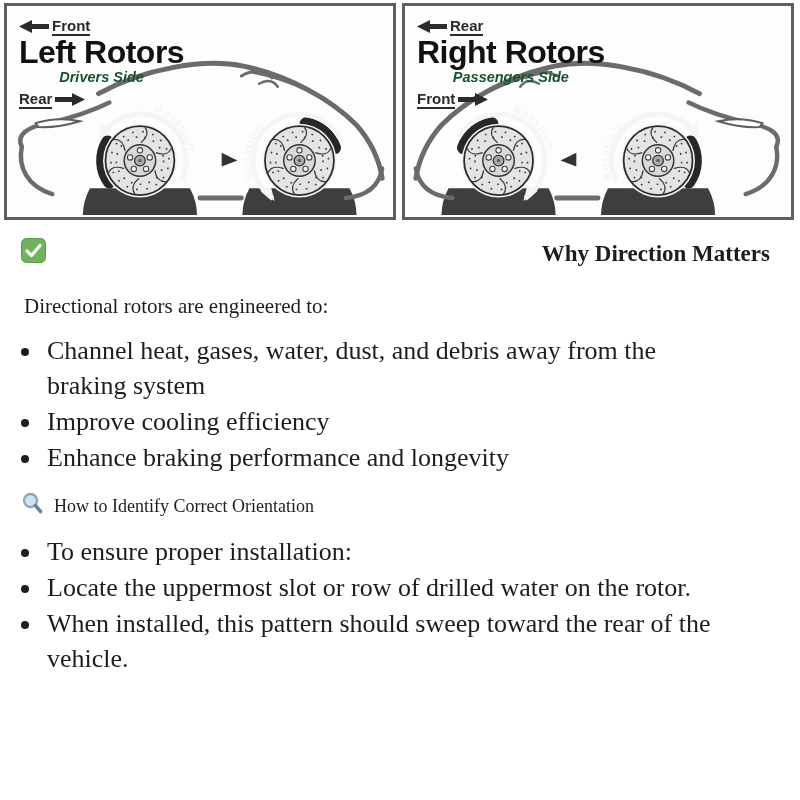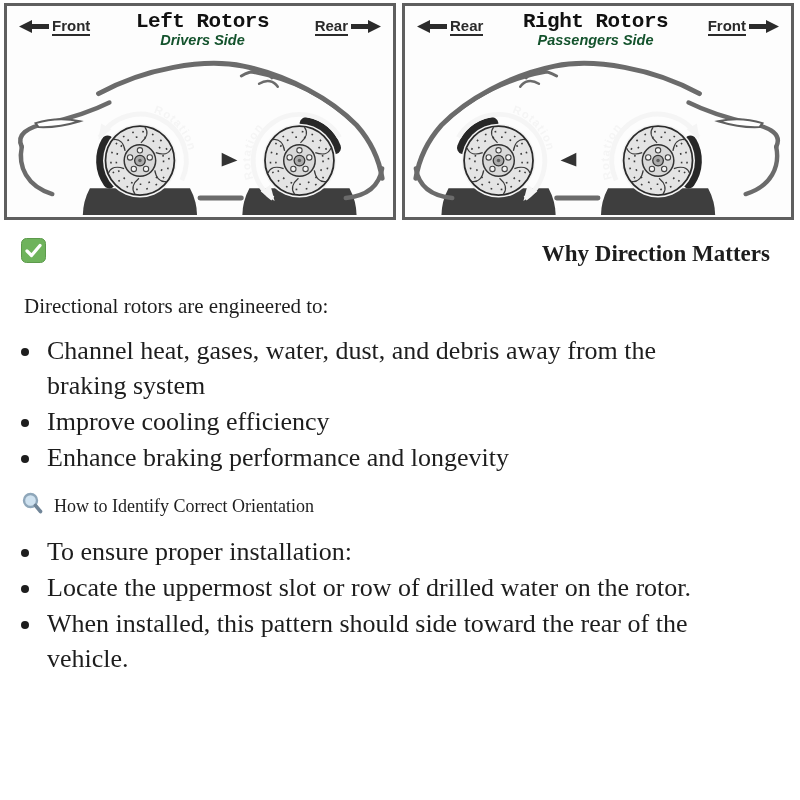--- a/index.html
+++ b/index.html
@@ -3,26 +3,26 @@
 <meta charset="utf-8">
 <style>
   html,body{margin:0;padding:0;}
   body{
     width:800px;height:800px;background:#ffffff;overflow:hidden;
     font-family:"Liberation Serif",serif;color:#1d1d1d;
   }
   
   .diagram{display:flex;gap:6px;margin:3px 6px 0 4px;height:217px;}
   .panel{flex:1;border:3px solid #5f5f5f;background:#fdfdfd;position:relative;overflow:hidden;}
-  .panel-header{position:absolute;top:5px;left:0;right:0;display:flex;justify-content:space-between;align-items:flex-start;padding:0 12px;z-index:3;}
+  .panel-header{position:absolute;top:5px;left:0;right:0;display:flex;justify-content:space-between;align-items:flex-start;padding:0 12px;z-index:3;flex-direction:column;}
   .dir-label{display:inline-flex;align-items:center;gap:3px;margin-top:6px;font-family:"Liberation Sans",sans-serif;font-weight:bold;font-size:15px;color:#2b2b2b;}
   .dir-label .txt{border-bottom:2.5px solid #2b2b2b;padding-bottom:0;}
   .dir-arrow{display:inline-block;}
   .panel-titlebox{text-align:center;font-family:"Liberation Sans",sans-serif;line-height:1.02;margin-top:0;}
-  .panel-title{font-size:21px;font-weight:bold;letter-spacing:-.5px;color:#111;font-family:Liberation Mono, monospace;}
+  .panel-title{font-size:32px;font-weight:bold;letter-spacing:-.5px;color:#111;}
   .panel-sub{font-size:14.5px;font-weight:bold;font-style:italic;color:#14532d;margin-top:1px;}
   .car-svg{position:absolute;left:0;bottom:2px;width:100%;height:160px;z-index:1;}
   .rot-text{font-family:"Liberation Sans",sans-serif;font-size:11.5px;font-weight:bold;fill:#f5f5f5;letter-spacing:1.2px;}
   
   article{padding:0 30px 0 24px;}
   .intro{margin:12px 0 0 0;font-size:21px;line-height:36px;max-width:735px;}
   .h-why{display:flex;align-items:center;gap:11px;margin:18px 0 0 -3px;font-size:23px;font-weight:bold;justify-content:space-between;}
   .h-how{display:flex;align-items:center;gap:9px;margin:17px 0 0 -3px;font-size:18px;font-weight:normal;}
   .lead{margin:19px 0 0 0;font-size:21px;line-height:36px;}
   ul{margin:9px 0 0 0;padding-left:19px;max-width:690px;}
@@ -183,15 +183,15 @@
         <circle cx="9.5" cy="8.5" r="6.5" fill="#cfe2f0" stroke="#8fa7ba" stroke-width="2.4"></circle>
         <line x1="14.5" y1="13.5" x2="19.5" y2="19.5" stroke="#708598" stroke-width="3.6" stroke-linecap="round"></line>
       </svg>
     </span>
     <span>How to Identify Correct Orientation</span>
   </h3>
 
   <ul style="margin-top:13px;">
     <li>To ensure proper installation:</li>
     <li>Locate the uppermost slot or row of drilled water on the rotor.</li>
-    <li>When installed, this pattern should side toward the rear of the vehicle.</li>
+    <li>When installed, this pattern should sweep toward the rear of the vehicle.</li>
   </ul>
 </article>
 
 </body></html>

